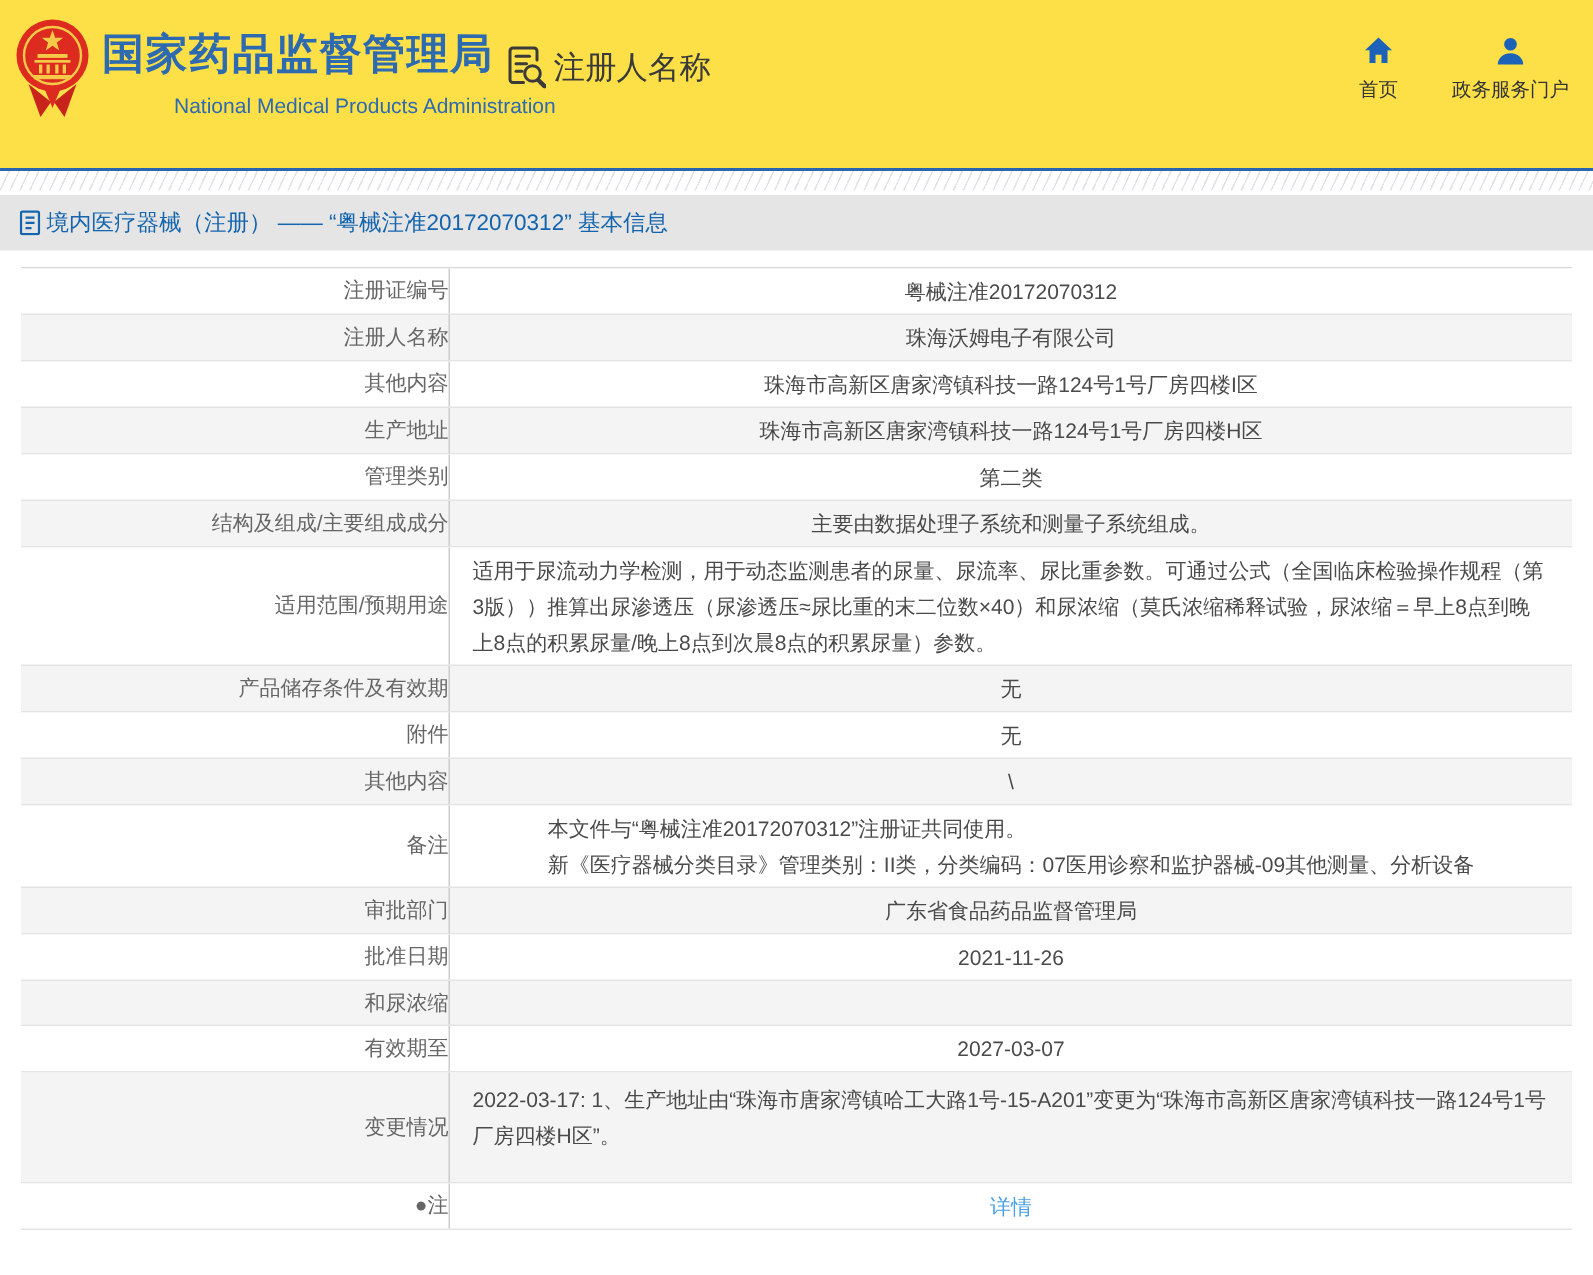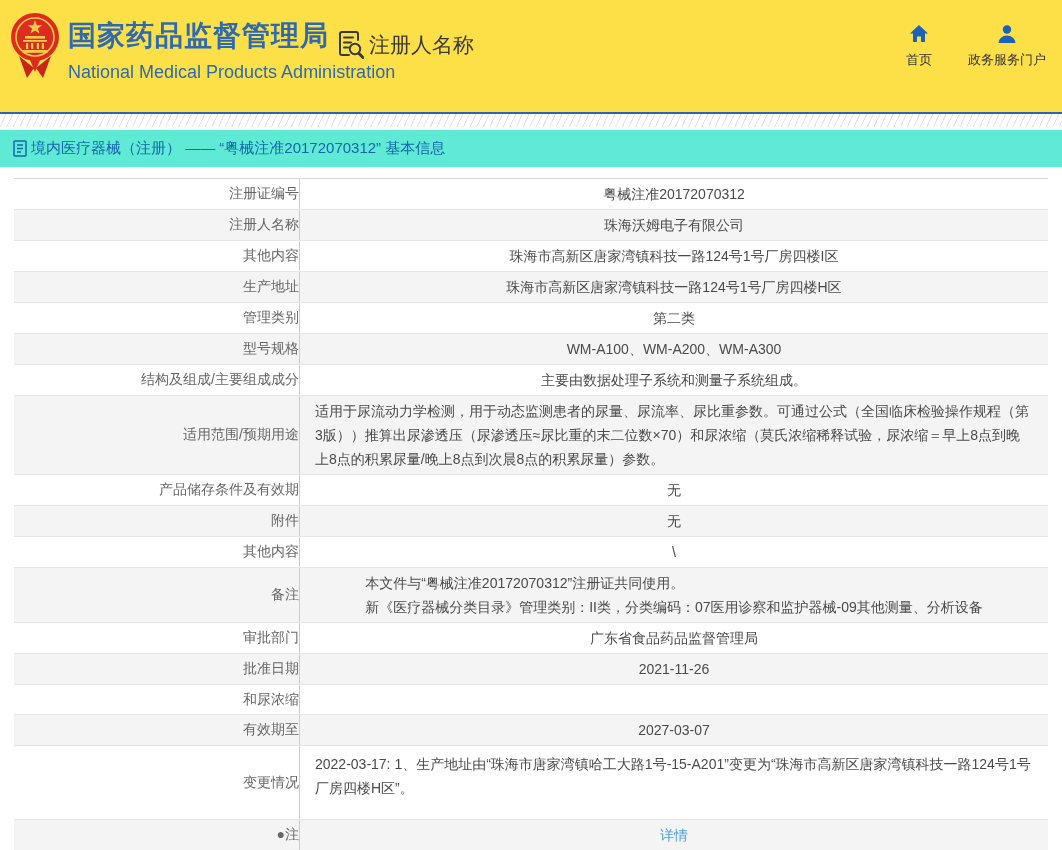--- a/index.html
+++ b/index.html
@@ -11,32 +11,32 @@
     color:#333;
     overflow:hidden;
   }
 
   
   .header { position:relative; height:114px; background:#fde047; border-bottom:2px solid #2a66ad; }
   .logo-block { position:absolute; left:10px; top:11px; display:flex; align-items:flex-start; cursor:pointer; }
   .emblem { width:50px; height:70px; }
   .org { position:absolute; left:68px; top:17px; }
   .org-zh { font-size:28px; font-weight:bold; color:#2d6ab0; letter-spacing:1px; white-space:nowrap; }
-  .org-en { font-size:18px; color:#2d6ab0; margin-top:7px; white-space:nowrap; }
+  .org-en { font-size:14px; color:#2d6ab0; margin-top:7px; white-space:nowrap;margin-left:48px; }
   .dq { position:absolute; left:337px; top:30px; display:flex; align-items:center; gap:5px; color:#3a3a3a; font-size:21px; cursor:pointer; }
   .nav { position:absolute; right:16px; top:24px; display:flex; gap:36px; }
   .nav-item { display:flex; flex-direction:column; align-items:center; gap:7px; font-size:13px; color:#333; cursor:pointer; }
 
   
   .hatch {
     height:13px;
     background:repeating-linear-gradient(115deg, #ffffff 0px, #ffffff 5px, #e3e3e8 5px, #e3e3e8 6px);
   }
   .breadcrumb-bar {
-    margin-top:3px; height:37px; background:#5eead4;
+    margin-top:3px; height:37px; background:#e5e5e5;
     display:flex; align-items:center; padding-left:13px;
     color:#1565ae; font-size:15px;
   }
   .breadcrumb-bar .bc-text { margin-left:4px; }
 
   
   .info-table { margin:11px 14px 0 14px; border-top:1px solid #d8d8d8; }
   .t-row { display:flex; background:#fff; border-bottom:1px solid #e4e4e4; min-height:30px; }
   .t-row:nth-child(even) { background:#f4f4f4; }
   .t-label {
@@ -147,35 +147,29 @@
         <span>珠海市高新区唐家湾镇科技一路124号1号厂房四楼H区</span>
       </div>
   </div>
   <div class="t-row">
     <div class="t-label">管理类别</div>
     <div class="t-value">
         <span>第二类</span>
       </div>
   </div>
   <div class="t-row">
-    <div class="t-label">型号规格</div>
-    <div class="t-value">
-        <span>WM-A100、WM-A200、WM-A300</span>
-      </div>
-  </div>
-  <div class="t-row">
     <div class="t-label">结构及组成/主要组成成分</div>
     <div class="t-value">
         <span>主要由数据处理子系统和测量子系统组成。</span>
       </div>
   </div>
   <div class="t-row h74">
     <div class="t-label">适用范围/预期用途</div>
     <div class="t-value">
-        <span>适用于尿流动力学检测，用于动态监测患者的尿量、尿流率、尿比重参数。可通过公式（全国临床检验操作规程（第3版））推算出尿渗透压（尿渗透压≈尿比重的末二位数×70）和尿浓缩（莫氏浓缩稀释试验，尿浓缩＝早上8点到晚上8点的积累尿量/晚上8点到次晨8点的积累尿量）参数。</span>
+        <span>适用于尿流动力学检测，用于动态监测患者的尿量、尿流率、尿比重参数。可通过公式（全国临床检验操作规程（第3版））推算出尿渗透压（尿渗透压≈尿比重的末二位数×40）和尿浓缩（莫氏浓缩稀释试验，尿浓缩＝早上8点到晚上8点的积累尿量/晚上8点到次晨8点的积累尿量）参数。</span>
       </div>
   </div>
   <div class="t-row">
     <div class="t-label">产品储存条件及有效期</div>
     <div class="t-value">
         <span>无</span>
       </div>
   </div>
   <div class="t-row">
     <div class="t-label">附件</div>

